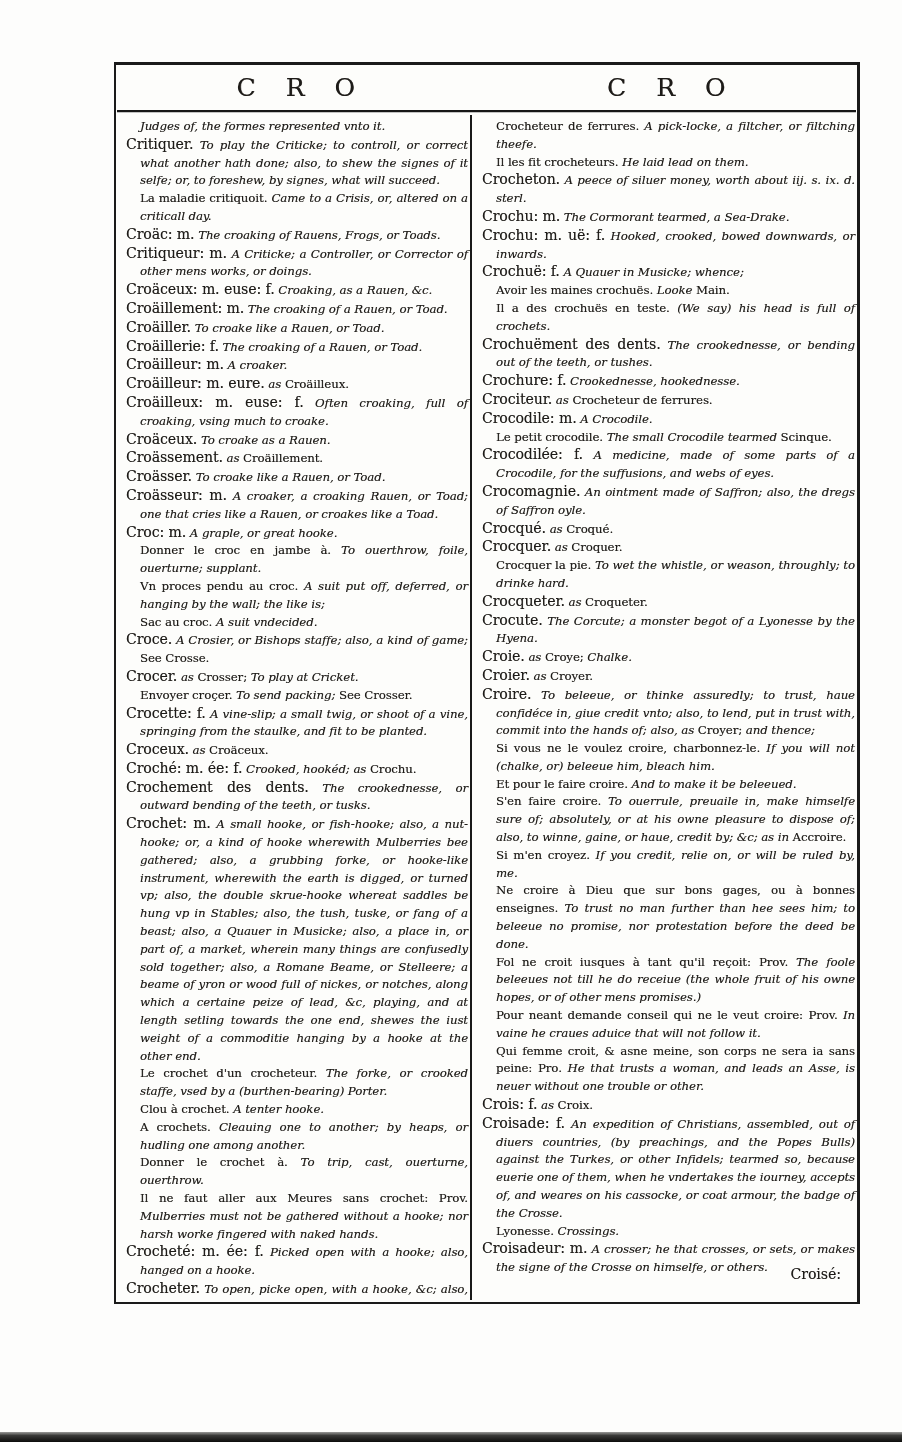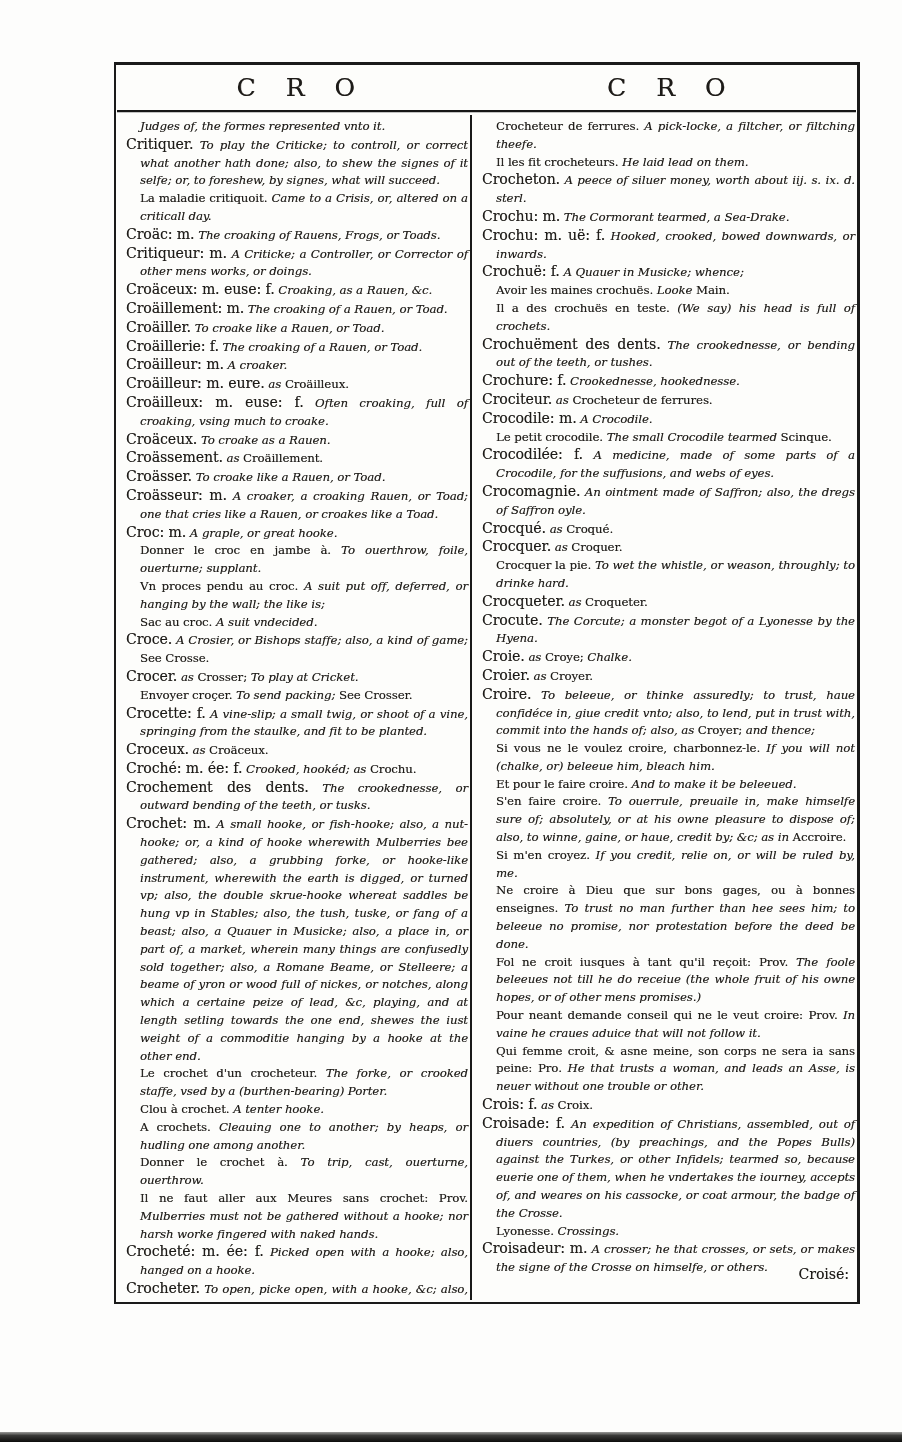--- a/index.html
+++ b/index.html
@@ -46,21 +46,21 @@
   .col-divider { width:2px; background:#191919; margin-top:2px; }
 
   .entry { margin:0; }
   .entry.head { padding-left:14px; text-indent:-14px; }
   .entry.sub  { padding-left:14px; text-indent:0; }
   .entry .roman  { font-style:normal; }
   .entry .italic { font-style:italic; }
   .entry.head > .roman:first-child { font-size:14px; }
 
   .catchword {
-    position:absolute; right:8px; bottom:20px;
+    position:absolute; right:16px; bottom:20px;
     font-size:14px; font-style:normal;
     text-shadow:0.25px 0.25px 0.35px rgba(30,25,20,0.5);
   }
 
   .scan-bottom-edge {
     position:absolute; left:0; right:0; bottom:0; height:10px;
     background:linear-gradient(to bottom, #9a9a98 0%, #3a3a38 35%, #0d0d0c 100%);
   }
 </style>
 </head>

